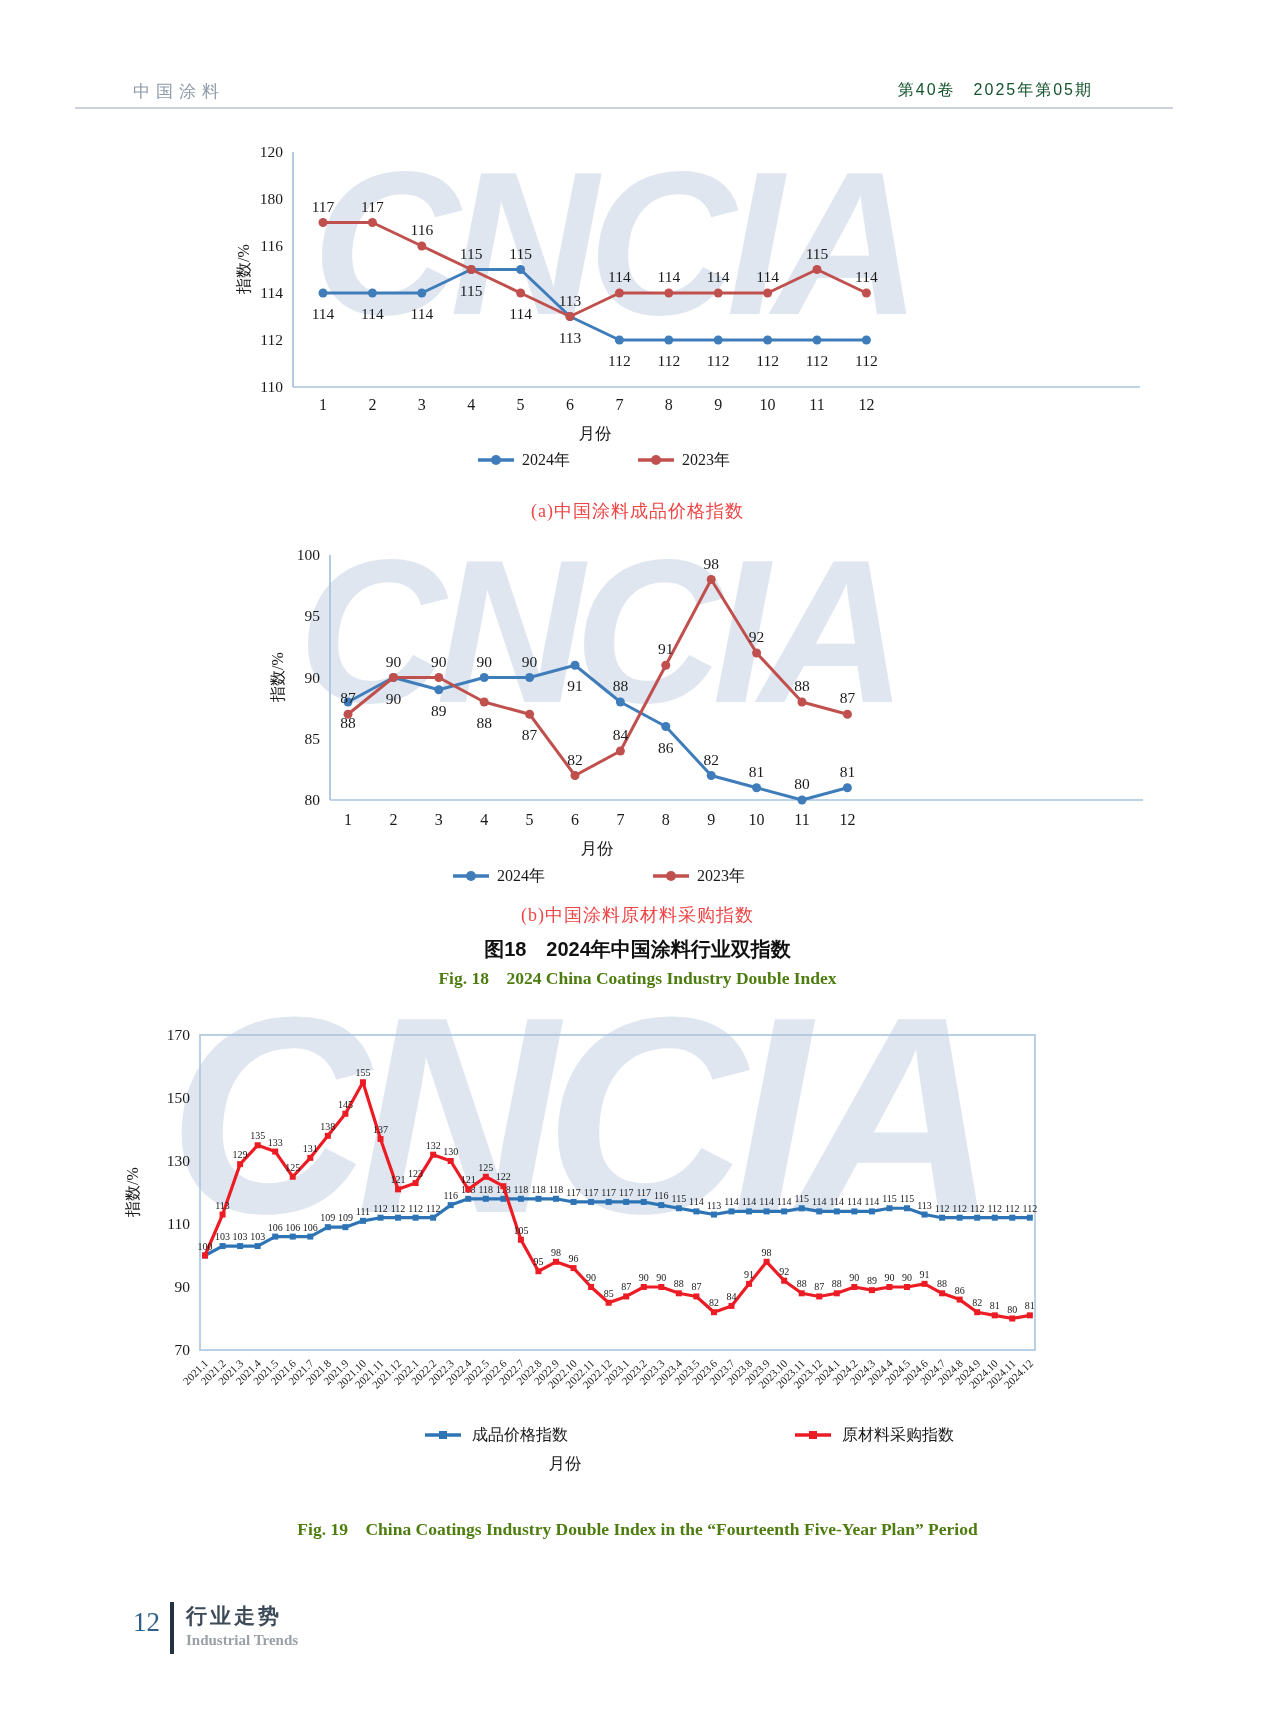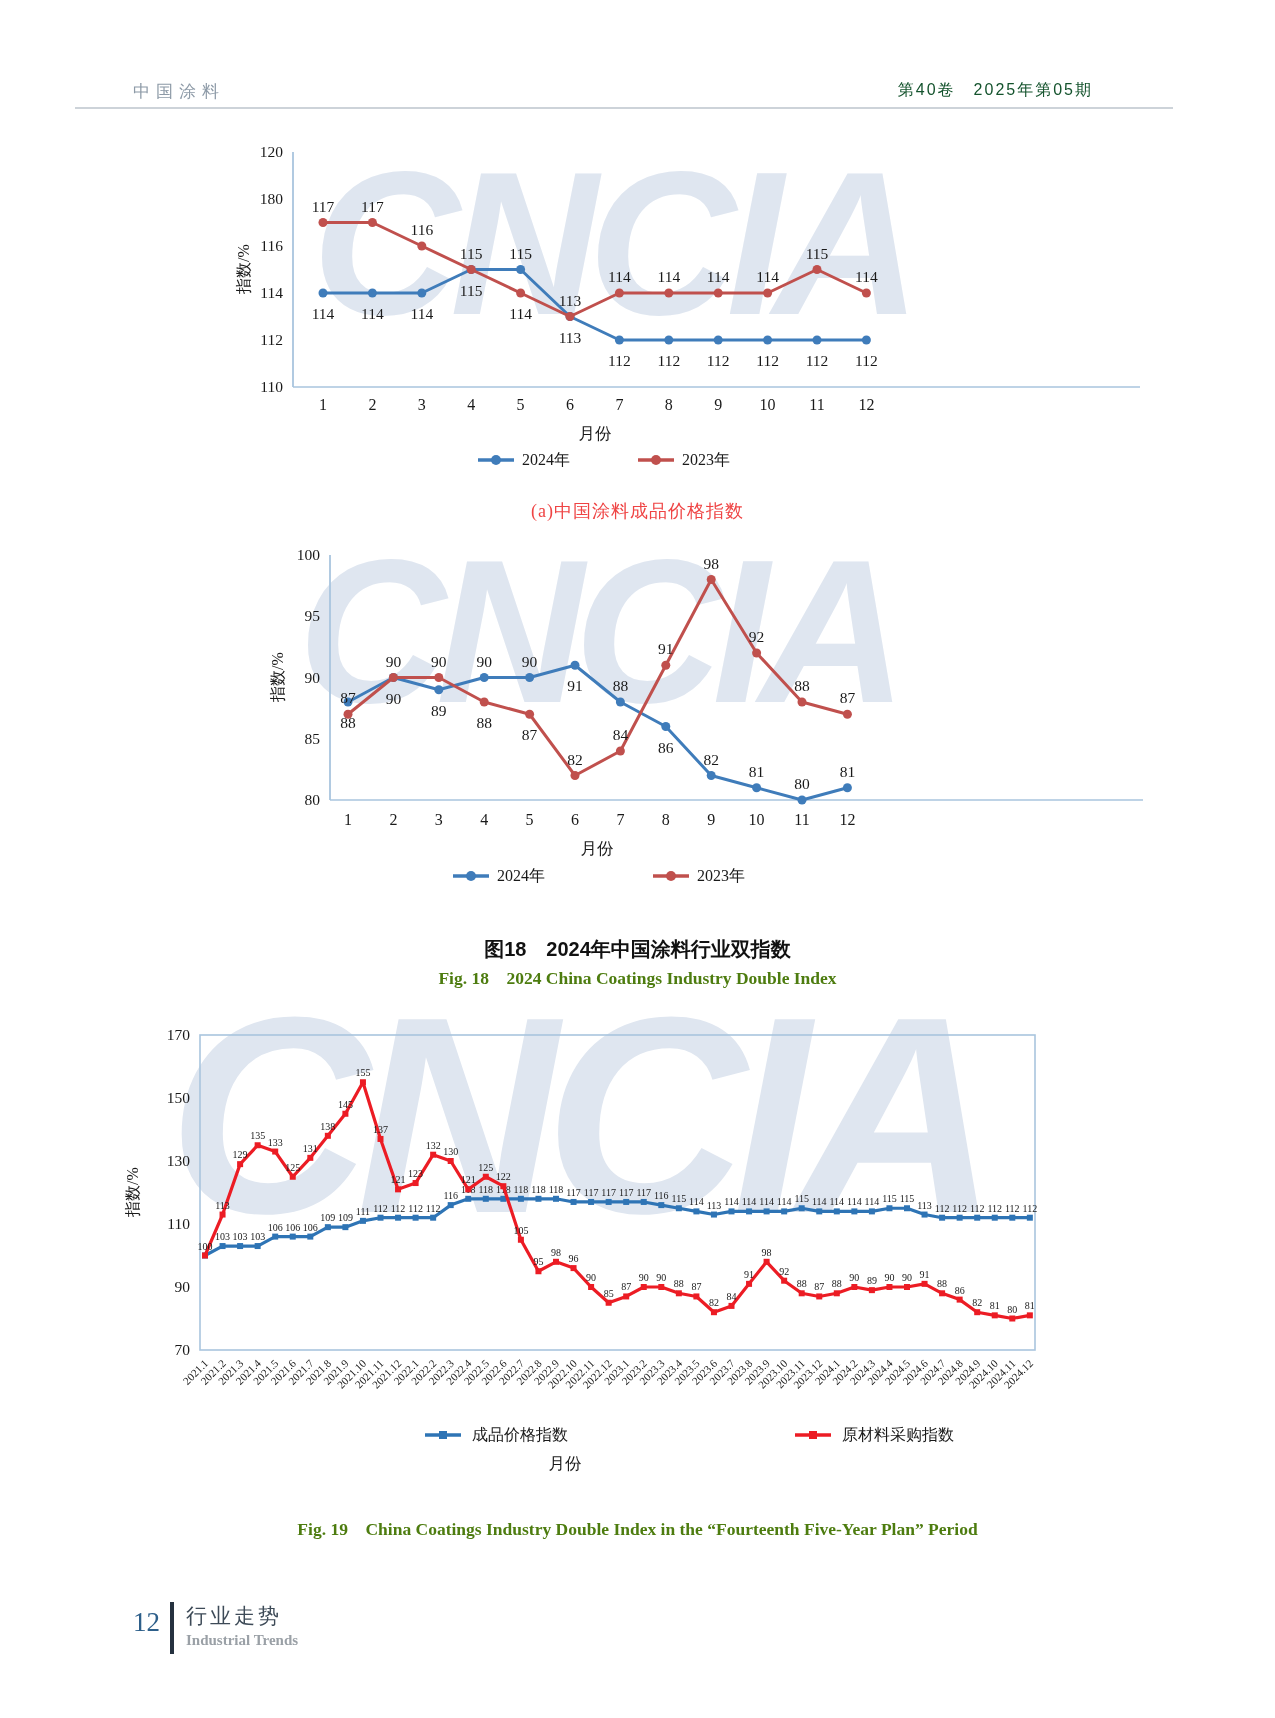--- a/index.html
+++ b/index.html
@@ -31,21 +31,21 @@
   .cap-cn{font-family:"Liberation Sans","DejaVu Sans",sans-serif;font-weight:bold;
           font-size:20px;color:#111;}
   .cap-en{font-weight:bold;font-size:17.5px;color:#4d7c0f;}
   .cap18-cn{top:936px;}
   .cap18-en{top:966px;}
   .cap19-cn{top:1485px;}
   .cap19-en{top:1517px;}
   
   .footer-page{position:absolute;left:133px;top:1607px;font-size:27px;color:#2d5f8a;}
   .footer-bar{position:absolute;left:170px;top:1602px;width:4px;height:52px;background:#25313f;}
-  .footer-cn{position:absolute;left:186px;top:1602px;font-size:21px;font-weight:normal;color:#3d4a57;
+  .footer-cn{position:absolute;left:186px;top:1602px;font-size:21px;font-weight:bold;color:#3d4a57;
           letter-spacing:3px;font-family:"Liberation Sans","DejaVu Sans",sans-serif;}
   .footer-en{position:absolute;left:186px;top:1632px;font-size:15px;font-weight:bold;color:#9aa0a6;}
 </style>
 </head>
 <body>
 
 <div class="page">
 
   <div class="journal-title">中国涂料</div>
   <div class="issue-info">第40卷　2025年第05期</div>
@@ -225,20 +225,21 @@
       </g>
       <g>
         <line x1="228" y1="344" x2="264" y2="344" stroke="#3f7cba" stroke-width="3.5"></line>
         <circle cx="246" cy="344" r="5" fill="#3f7cba"></circle>
         <text x="272" y="349" font-size="16">2024年</text>
         <line x1="428" y1="344" x2="464" y2="344" stroke="#c0504d" stroke-width="3.5"></line>
         <circle cx="446" cy="344" r="5" fill="#c0504d"></circle>
         <text x="472" y="349" font-size="16">2023年</text>
       </g>
     </svg>
+  <div class="cap cap-sub cap-b">(b)中国涂料原材料采购指数</div>
 
   <div class="cap cap-cn cap18-cn">图18　2024年中国涂料行业双指数</div>
   <div class="cap cap-en cap18-en">Fig. 18　2024 China Coatings Industry Double Index</div>
 
   <svg id="svg-19" class="chart" width="1140" height="486">
       <g>
         <rect x="88" y="43" width="835" height="315" fill="none" stroke="#a9c5de" stroke-width="1.6"></rect>
         <text x="78" y="48" text-anchor="end" font-size="15.5">170</text>
         <text x="78" y="111" text-anchor="end" font-size="15.5">150</text>
         <text x="78" y="174" text-anchor="end" font-size="15.5">130</text>

